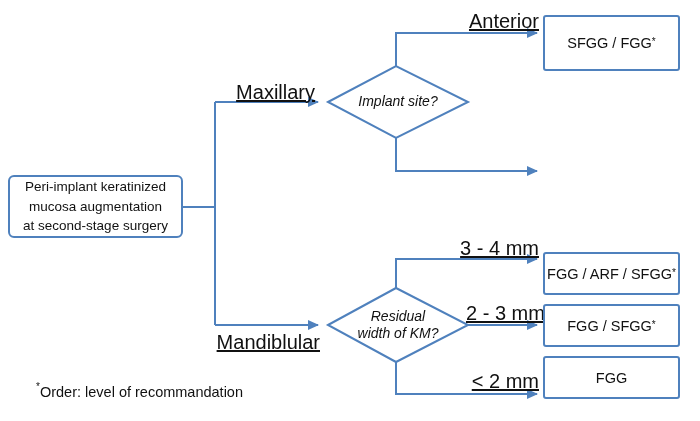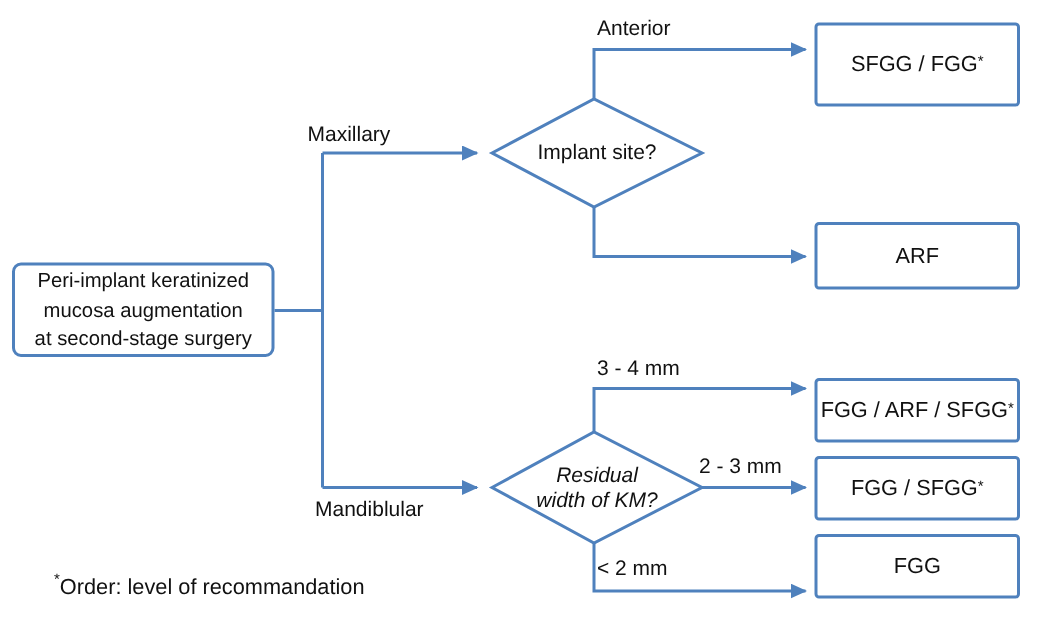--- a/index.html
+++ b/index.html
@@ -53,27 +53,28 @@
   .diamond-label {
     position: absolute;
     display: flex;
     align-items: center;
     justify-content: center;
     text-align: center;
     font-size: 14px;
     line-height: 1.25;
     white-space: pre-line;
   }
-  .d1-label { left: 330px; top: 90px;  width: 136px; height: 24px; }
+  .d1-label { left: 330px; top: 90px;  width: 136px; height: 24px; font-style: italic; }
   .d2-label { left: 330px; top: 301px; width: 136px; height: 48px; font-style: italic; }
   .edge-label {
     position: absolute;
-    font-size: 14px;
-    text-align: left;
+    font-size: 20px;
+    text-align: right;
     white-space: nowrap;
+    text-decoration: underline;
   }
   .lbl-maxillary  { left: 205px; top: 81px;  width: 110px; }
   .lbl-mandibular { left: 210px; top: 331px; width: 110px; }
   .lbl-anterior   { left: 398px; top: 10px;  width: 141px; }
   .lbl-posterior  { left: 398px; top: 146px; width: 141px; }
   .lbl-34mm       { left: 398px; top: 237px; width: 141px; }
   .lbl-23mm       { left: 466px; top: 302px; width: 75px;  }
   .lbl-lt2mm      { left: 398px; top: 370px; width: 141px; }
   .footnote {
     position: absolute;
@@ -129,24 +130,20 @@
 
   <div class="edge-label lbl-anterior">Anterior</div>
   <div class="edge-label lbl-34mm">3 - 4 mm</div>
   <div class="edge-label lbl-23mm">2 - 3 mm</div>
   <div class="edge-label lbl-lt2mm">&lt; 2 mm</div>
 
   <div class="node outcome outcome-a">
     <span>SFGG / FGG</span>
       <sup class="mark">*</sup>
   </div>
-  <div class="node outcome outcome-b">
-    <span>ARF</span>
-      <sup class="mark"></sup>
-  </div>
   <div class="node outcome outcome-c">
     <span>FGG / ARF / SFGG</span>
       <sup class="mark">*</sup>
   </div>
   <div class="node outcome outcome-d">
     <span>FGG / SFGG</span>
       <sup class="mark">*</sup>
   </div>
   <div class="node outcome outcome-e">
     <span>FGG</span>

